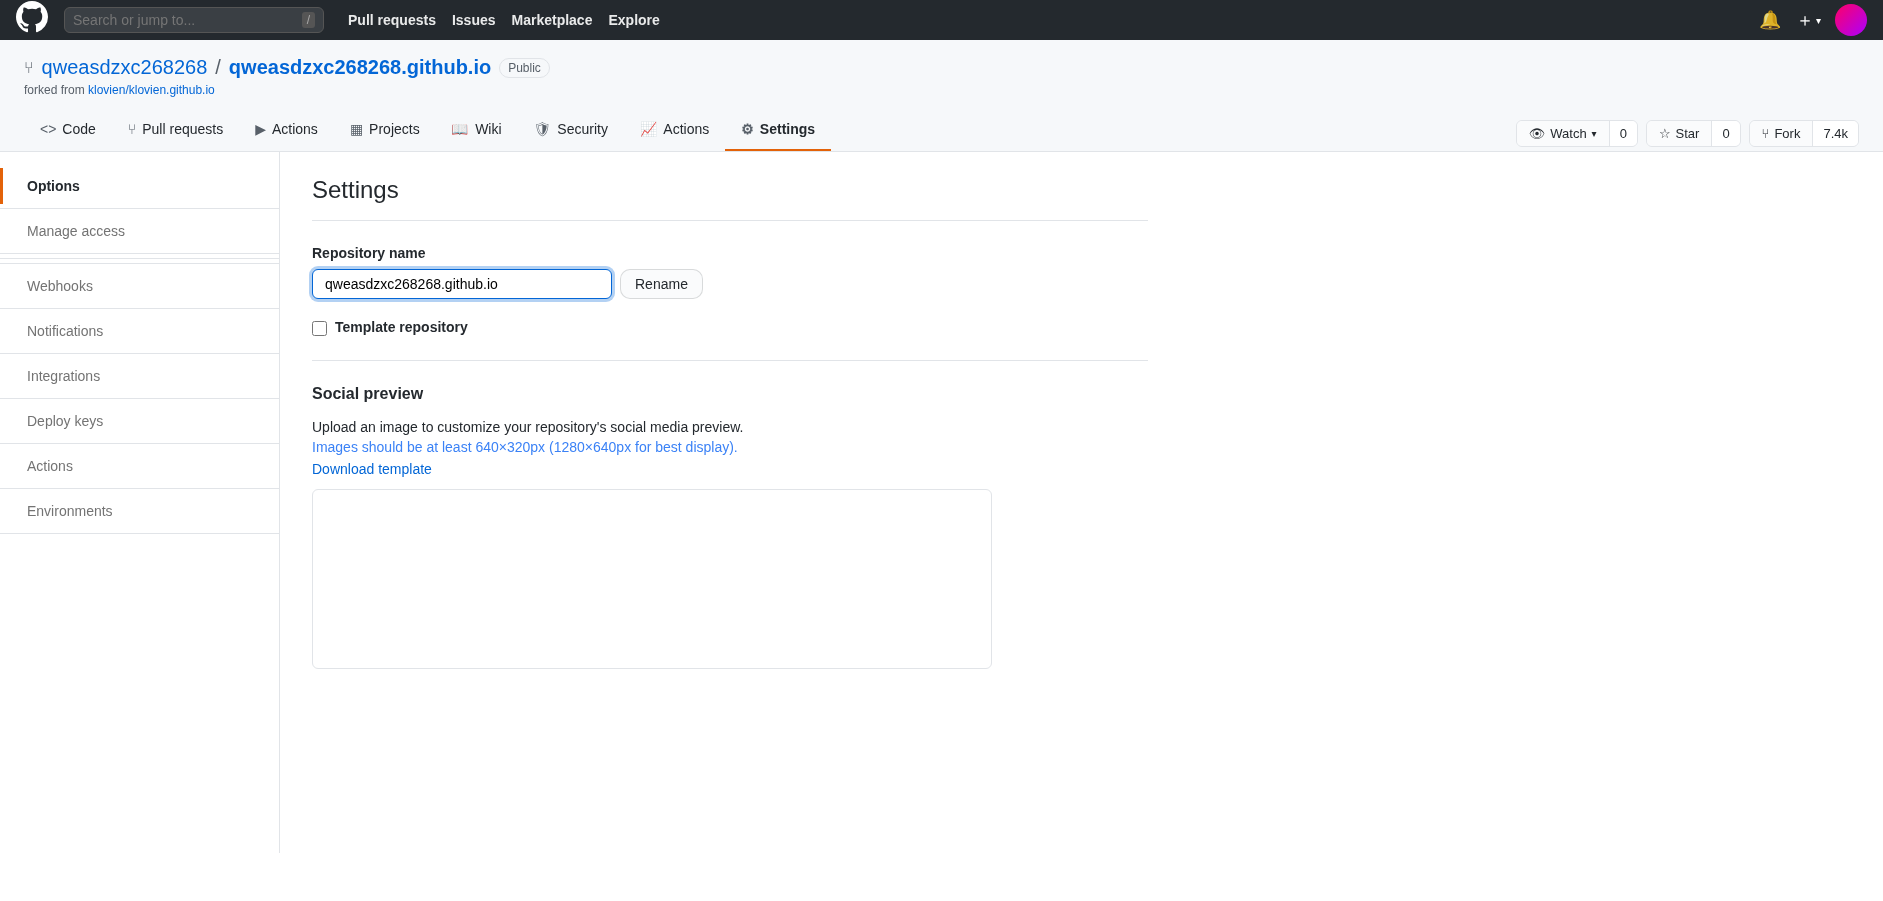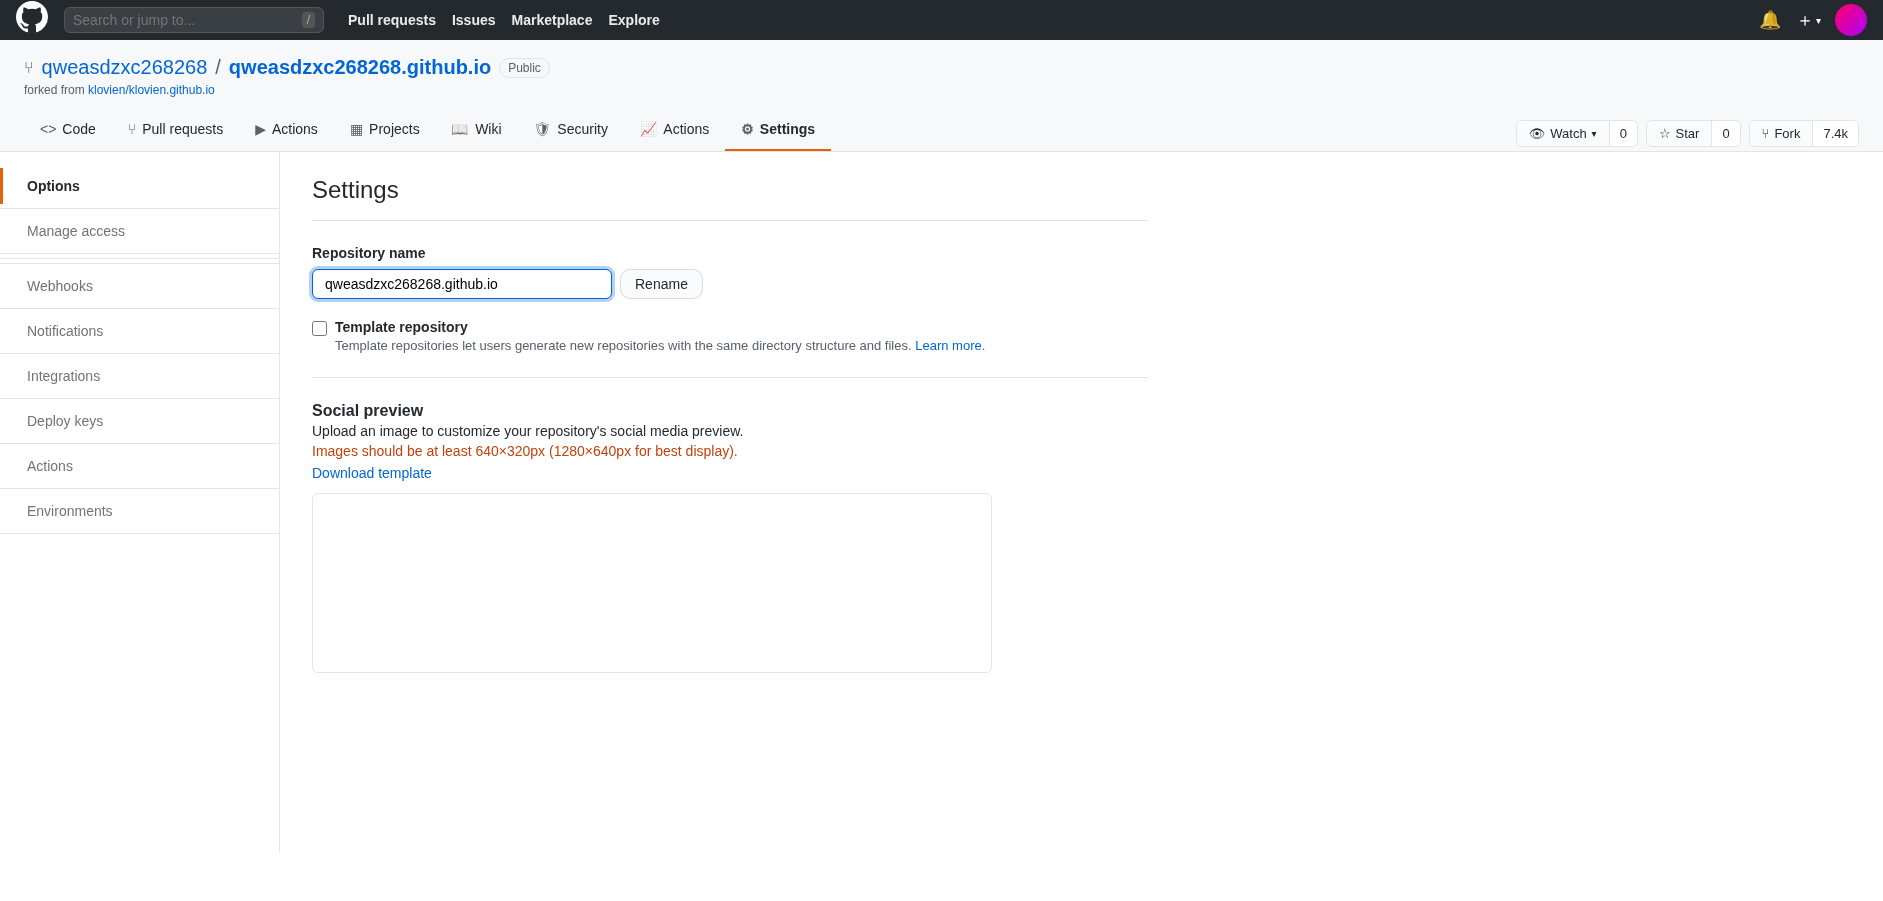--- a/index.html
+++ b/index.html
@@ -278,30 +278,30 @@
     .template-label-group { flex: 1; }
     .template-title { font-weight: 600; font-size: 14px; color: #24292e; }
     .template-desc { font-size: 13px; color: #586069; margin-top: 3px; }
     .template-desc a { color: #0366d6; text-decoration: none; }
 
     
     .section-title {
       font-size: 16px;
       font-weight: 600;
       color: #24292e;
-      margin-bottom: 3px;
+      margin-bottom: 16px;
     }
     .section-desc {
       font-size: 14px;
       color: #24292e;
       margin-bottom: 4px;
     }
     .section-subdesc {
       font-size: 14px;
-      color: #c2410c;
+      color: #3b82f6;
       margin-bottom: 6px;
     }
     .download-link {
       color: #0366d6;
       text-decoration: none;
       font-size: 14px;
       font-weight: 500;
       cursor: pointer;
       margin-bottom: 12px;
       display: inline-block;
@@ -461,24 +461,20 @@
         <div class="form-row">
           <input class="text-input" type="text" value="qweasdzxc268268.github.io" style="">
           <button class="btn-rename">Rename</button>
         </div>
       </div>
 
       <div class="template-row">
         <input type="checkbox" class="template-checkbox" style="">
         <div class="template-label-group">
           <div class="template-title">Template repository</div>
-          <div class="template-desc">
-            <span>Template repositories let users generate new repositories with the same directory structure and files.</span>
-            <a href="#">Learn more.</a>
-          </div>
         </div>
       </div>
 
       <div class="form-group" style="margin-top: 24px; border-top: 1px solid #e1e4e8; padding-top: 24px;">
         <h3 class="section-title">Social preview</h3>
         <p class="section-desc">Upload an image to customize your repository's social media preview.</p>
         <p class="section-subdesc">Images should be at least 640×320px (1280×640px for best display).</p>
         <a class="download-link" href="#">Download template</a>
         <div class="social-preview-box"></div>
       </div>

